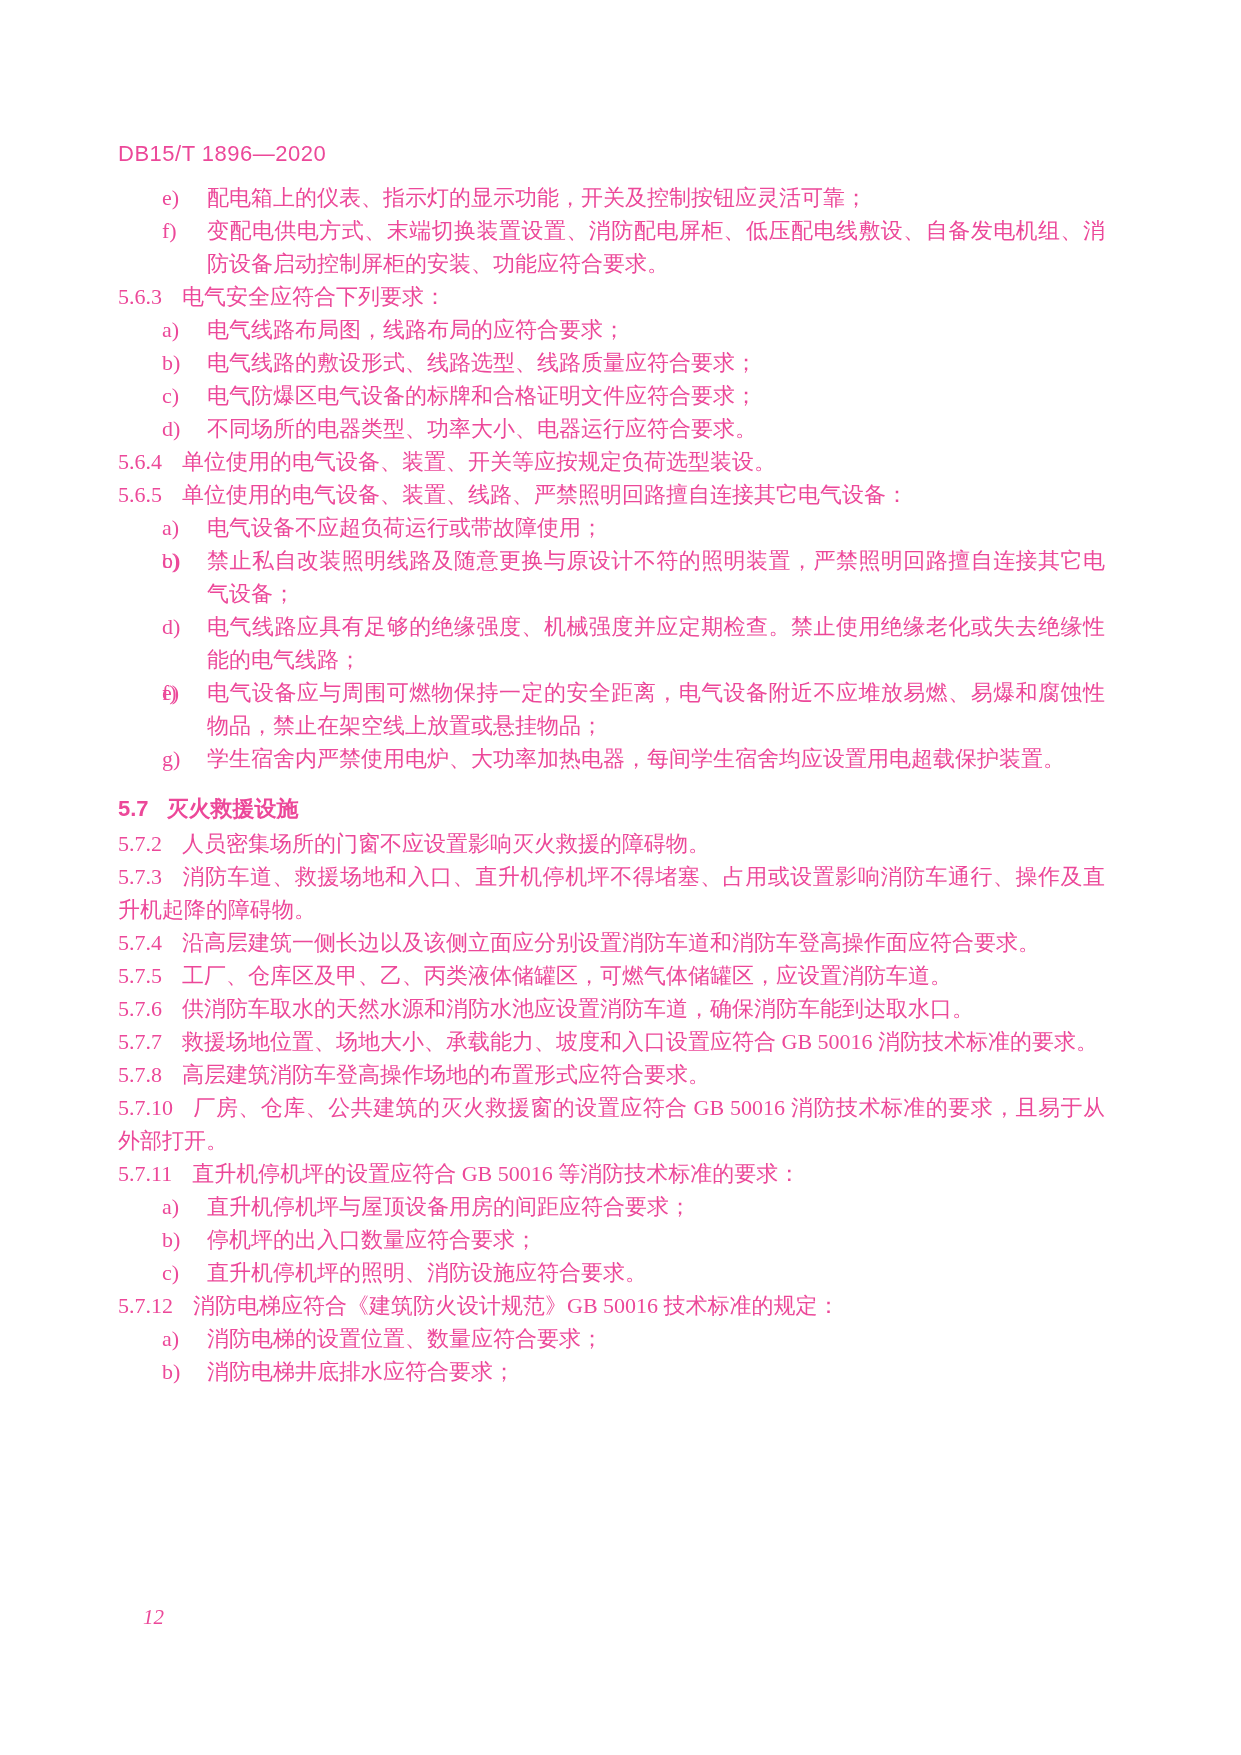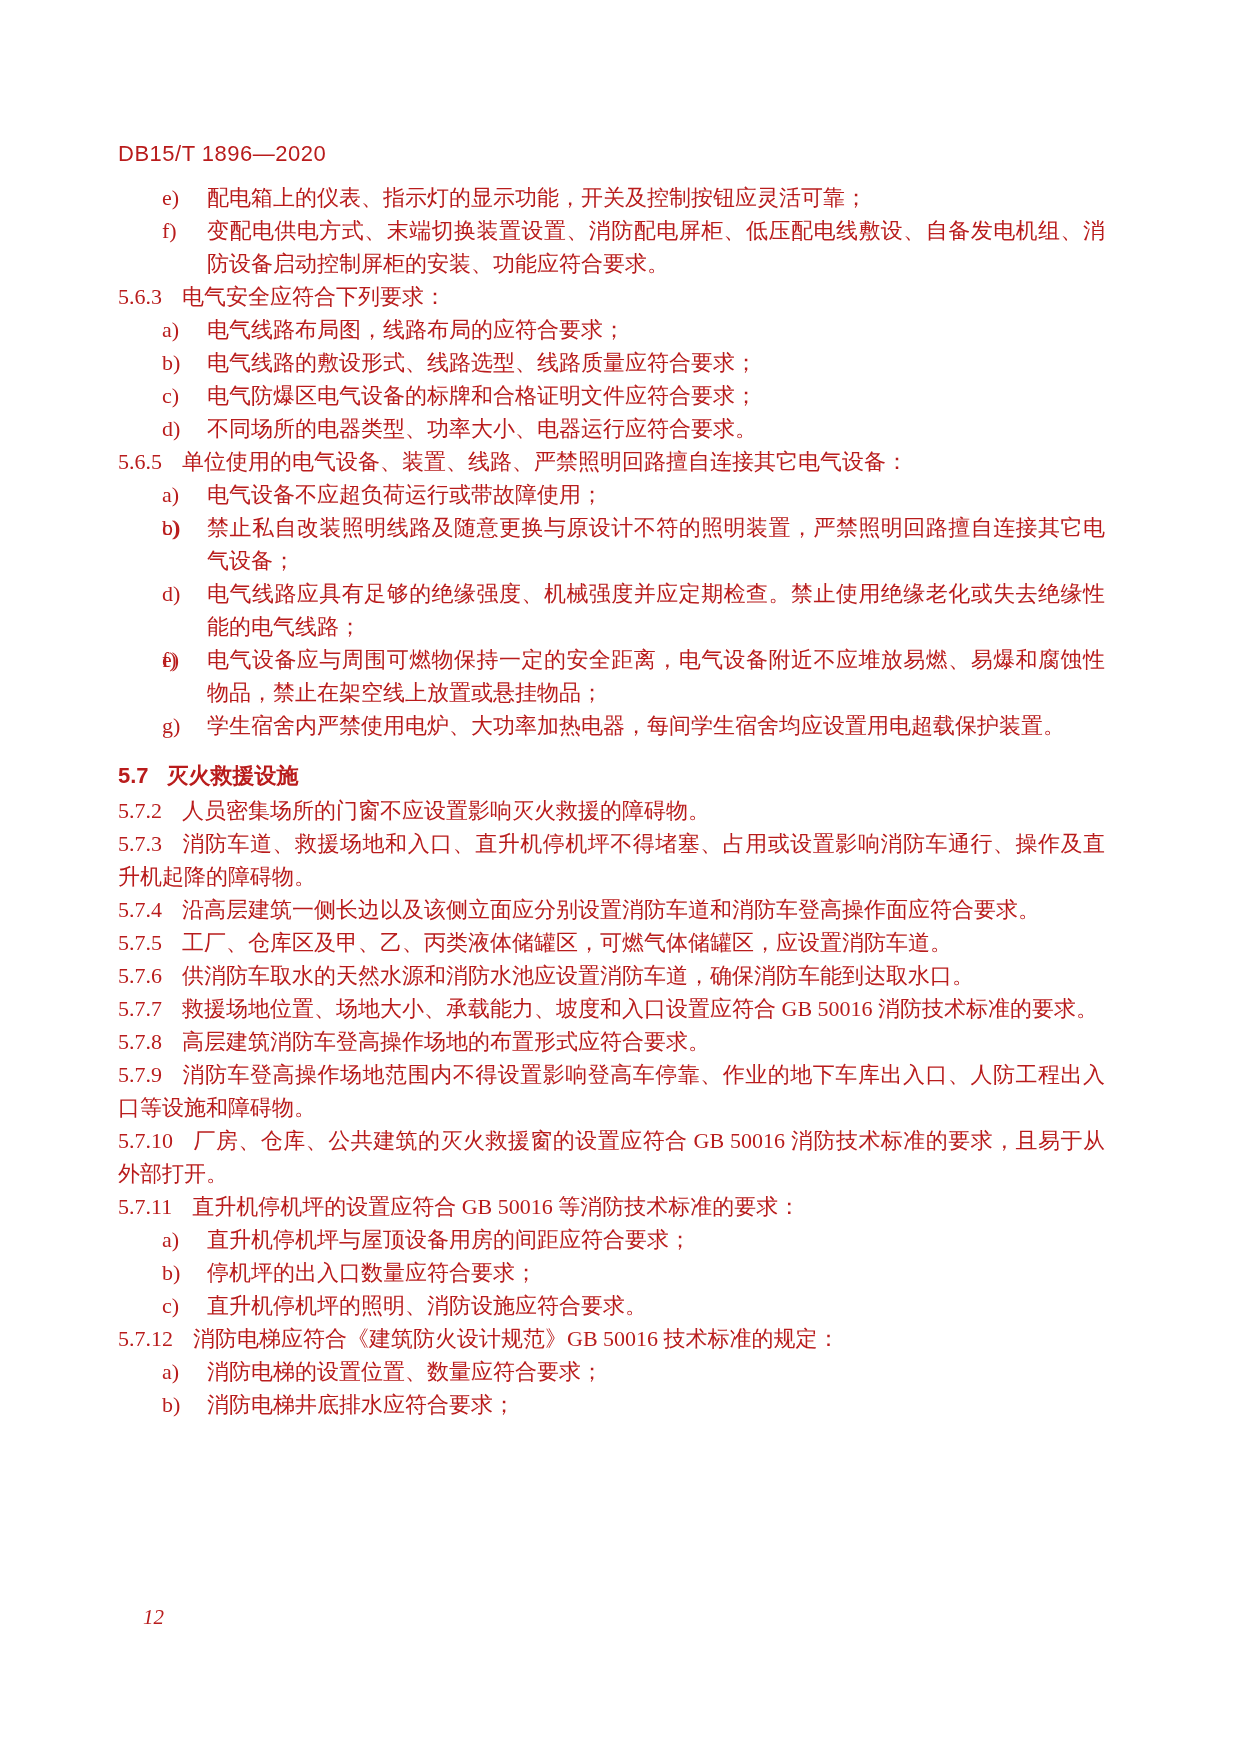--- a/index.html
+++ b/index.html
@@ -5,21 +5,21 @@
   html, body {
     margin: 0;
     padding: 0;
     background: #ffffff;
   }
   .page {
     position: relative;
     width: 1241px;
     height: 1755px;
     background: #ffffff;
-    color: #b91c1c;
+    color: #ec4899;
     font-family: "Liberation Serif", serif;
     overflow: hidden;
     box-sizing: border-box;
   }
   .doc-header {
     position: absolute;
     left: 118px;
     top: 141px;
     font-family: "Liberation Sans", sans-serif;
     font-size: 22px;
@@ -77,37 +77,37 @@
   </header>
 
   <main class="doc-body" id="doc-body">
       <div class="li"><span class="marker">e)</span><span>配电箱上的仪表、指示灯的显示功能，开关及控制按钮应灵活可靠；</span></div>
       <div class="li"><span class="marker">f)</span><span>变配电供电方式、末端切换装置设置、消防配电屏柜、低压配电线敷设、自备发电机组、消防设备启动控制屏柜的安装、功能应符合要求。</span></div>
       <div class="clause"><span class="num">5.6.3</span><span>电气安全应符合下列要求：</span></div>
       <div class="li"><span class="marker">a)</span><span>电气线路布局图，线路布局的应符合要求；</span></div>
       <div class="li"><span class="marker">b)</span><span>电气线路的敷设形式、线路选型、线路质量应符合要求；</span></div>
       <div class="li"><span class="marker">c)</span><span>电气防爆区电气设备的标牌和合格证明文件应符合要求；</span></div>
       <div class="li"><span class="marker">d)</span><span>不同场所的电器类型、功率大小、电器运行应符合要求。</span></div>
+      <div class="clause"><span class="num">5.6.4</span><span>单位使用的电气设备、装置、开关等应按规定负荷选型装设。</span></div>
       <div class="clause"><span class="num">5.6.5</span><span>单位使用的电气设备、装置、线路、严禁照明回路擅自连接其它电气设备：</span></div>
       <div class="li"><span class="marker">a)</span><span>电气设备不应超负荷运行或带故障使用；</span></div>
       <div class="li"><span class="marker">b)</span></div>
       <div class="li"><span class="marker">c)</span><span>禁止私自改装照明线路及随意更换与原设计不符的照明装置，严禁照明回路擅自连接其它电气设备；</span></div>
       <div class="li"><span class="marker">d)</span><span>电气线路应具有足够的绝缘强度、机械强度并应定期检查。禁止使用绝缘老化或失去绝缘性能的电气线路；</span></div>
       <div class="li"><span class="marker">e)</span></div>
       <div class="li"><span class="marker">f)</span><span>电气设备应与周围可燃物保持一定的安全距离，电气设备附近不应堆放易燃、易爆和腐蚀性物品，禁止在架空线上放置或悬挂物品；</span></div>
       <div class="li"><span class="marker">g)</span><span>学生宿舍内严禁使用电炉、大功率加热电器，每间学生宿舍均应设置用电超载保护装置。</span></div>
       <div class="heading"><span class="num">5.7</span><span>灭火救援设施</span></div>
       <div class="clause"><span class="num">5.7.2</span><span>人员密集场所的门窗不应设置影响灭火救援的障碍物。</span></div>
       <div class="clause"><span class="num">5.7.3</span><span>消防车道、救援场地和入口、直升机停机坪不得堵塞、占用或设置影响消防车通行、操作及直升机起降的障碍物。</span></div>
       <div class="clause"><span class="num">5.7.4</span><span>沿高层建筑一侧长边以及该侧立面应分别设置消防车道和消防车登高操作面应符合要求。</span></div>
       <div class="clause"><span class="num">5.7.5</span><span>工厂、仓库区及甲、乙、丙类液体储罐区，可燃气体储罐区，应设置消防车道。</span></div>
       <div class="clause"><span class="num">5.7.6</span><span>供消防车取水的天然水源和消防水池应设置消防车道，确保消防车能到达取水口。</span></div>
       <div class="clause"><span class="num">5.7.7</span><span>救援场地位置、场地大小、承载能力、坡度和入口设置应符合 GB 50016 消防技术标准的要求。</span></div>
       <div class="clause"><span class="num">5.7.8</span><span>高层建筑消防车登高操作场地的布置形式应符合要求。</span></div>
-      <div class="clause"><span class="num">5.7.9</span><span>消防车登高操作场地范围内不得设置影响登高车停靠、作业的地下车库出入口、人防工程出入口等设施和障碍物。</span></div>
       <div class="clause"><span class="num">5.7.10</span><span>厂房、仓库、公共建筑的灭火救援窗的设置应符合 GB 50016 消防技术标准的要求，且易于从外部打开。</span></div>
       <div class="clause"><span class="num">5.7.11</span><span>直升机停机坪的设置应符合 GB 50016 等消防技术标准的要求：</span></div>
       <div class="li"><span class="marker">a)</span><span>直升机停机坪与屋顶设备用房的间距应符合要求；</span></div>
       <div class="li"><span class="marker">b)</span><span>停机坪的出入口数量应符合要求；</span></div>
       <div class="li"><span class="marker">c)</span><span>直升机停机坪的照明、消防设施应符合要求。</span></div>
       <div class="clause"><span class="num">5.7.12</span><span>消防电梯应符合《建筑防火设计规范》GB 50016 技术标准的规定：</span></div>
       <div class="li"><span class="marker">a)</span><span>消防电梯的设置位置、数量应符合要求；</span></div>
       <div class="li"><span class="marker">b)</span><span>消防电梯井底排水应符合要求；</span></div>
     </main>
 

